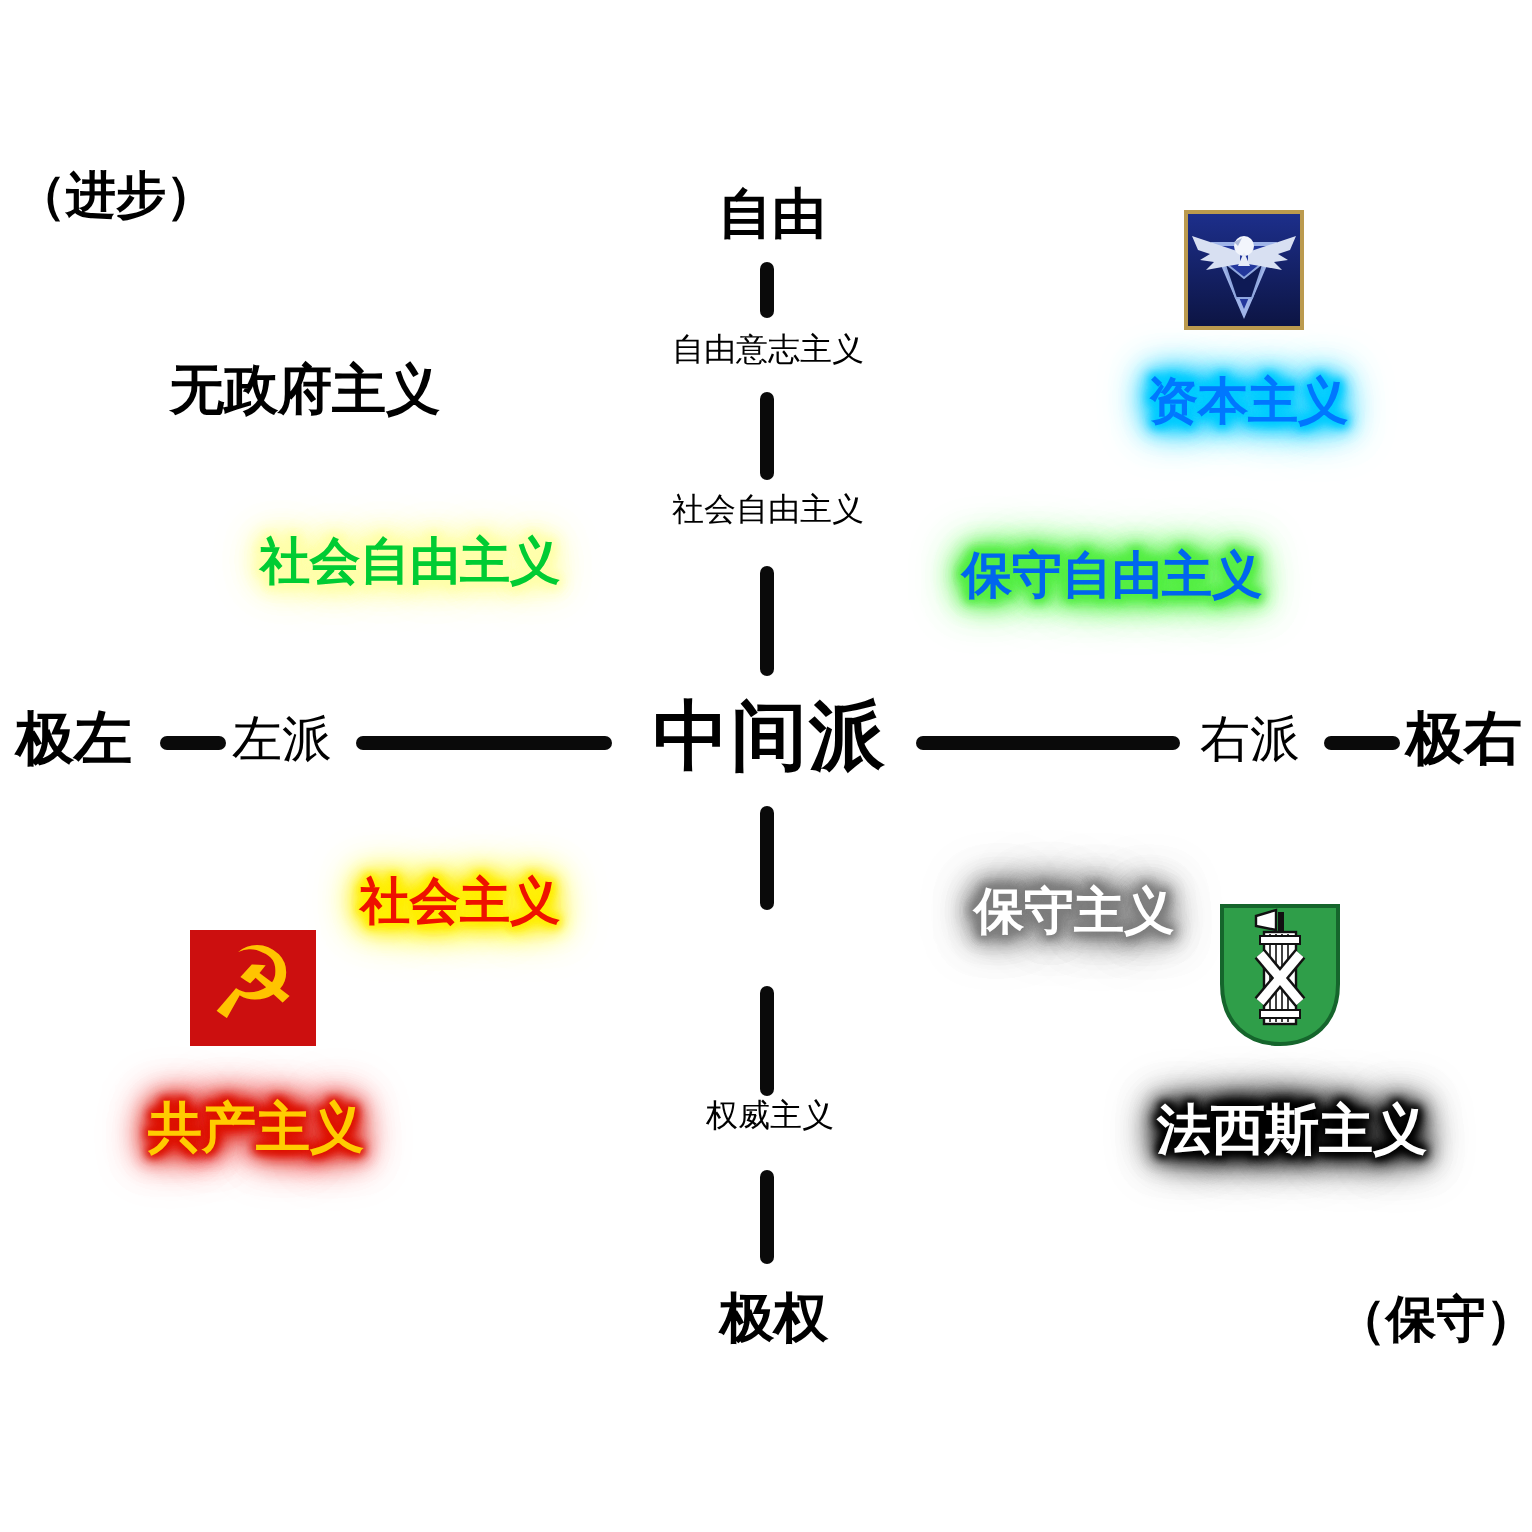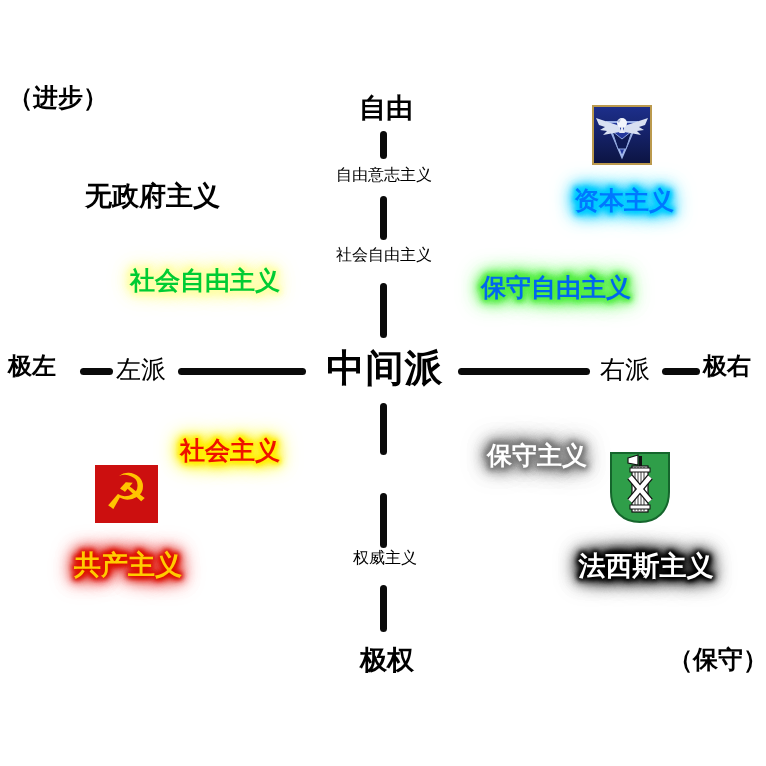--- a/index.html
+++ b/index.html
@@ -6,21 +6,21 @@
   #canvas{
     position:relative;width:766px;height:766px;background:#ffffff;overflow:hidden;
     font-family:"DejaVu Sans","Liberation Sans",sans-serif;color:#000;border-radius:13px;
   }
   .lbl{position:absolute;white-space:nowrap;line-height:1.15;}
   .ctr{transform:translateX(-50%);}
   
   .corner{font-size:25px;font-weight:600;}
   .axis-big{font-size:27px;font-weight:600;}
   .axis-mid{font-size:16px;font-weight:500;}
-  .axis-end{font-size:24px;font-weight:600;}
+  .axis-end{font-size:29px;font-weight:600;}
   .axis-side{font-size:25px;font-weight:500;}
   .center-label{font-size:38px;font-weight:bold;letter-spacing:1px;}
   .anarchism{font-size:27px;font-weight:bold;}
   
   .glow{
     font-size:25px;font-weight:600;color:var(--txt);
     text-shadow:
       0 0 5px var(--glow),0 0 5px var(--glow),0 0 5px var(--glow),0 0 5px var(--glow),
       0 0 9px var(--glow),0 0 9px var(--glow),0 0 9px var(--glow),
       0 0 14px var(--glow),0 0 14px var(--glow),

